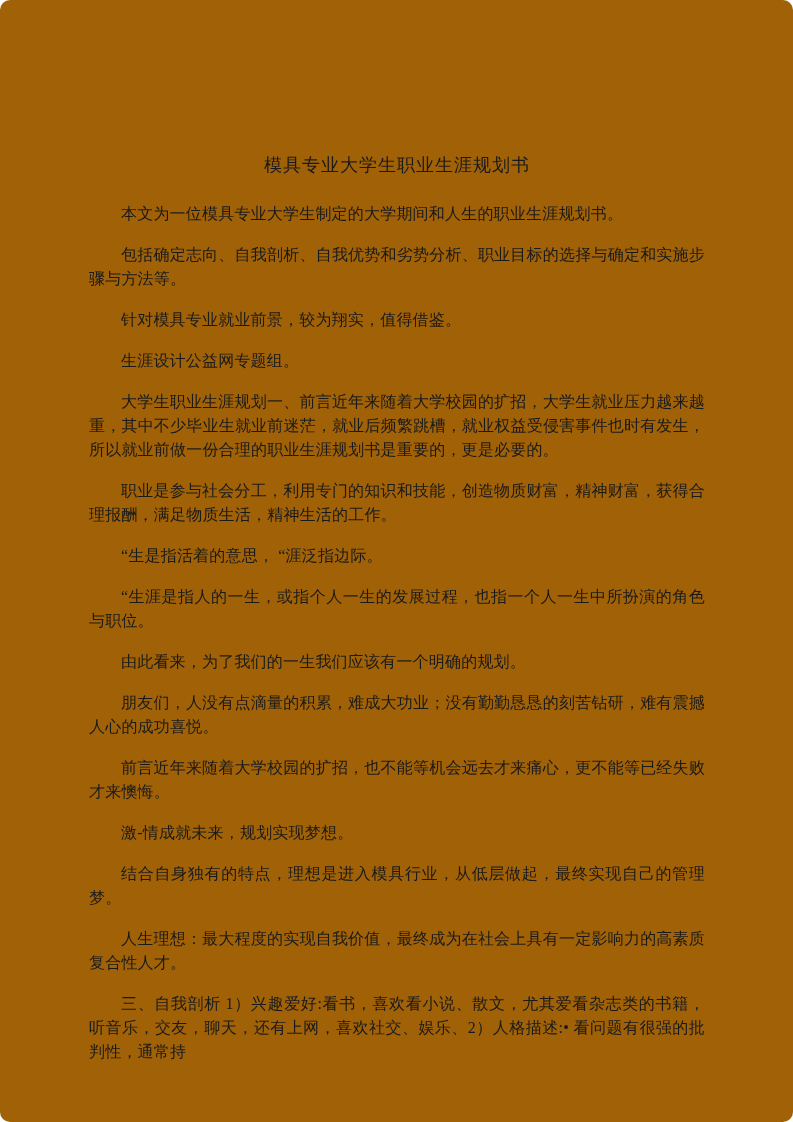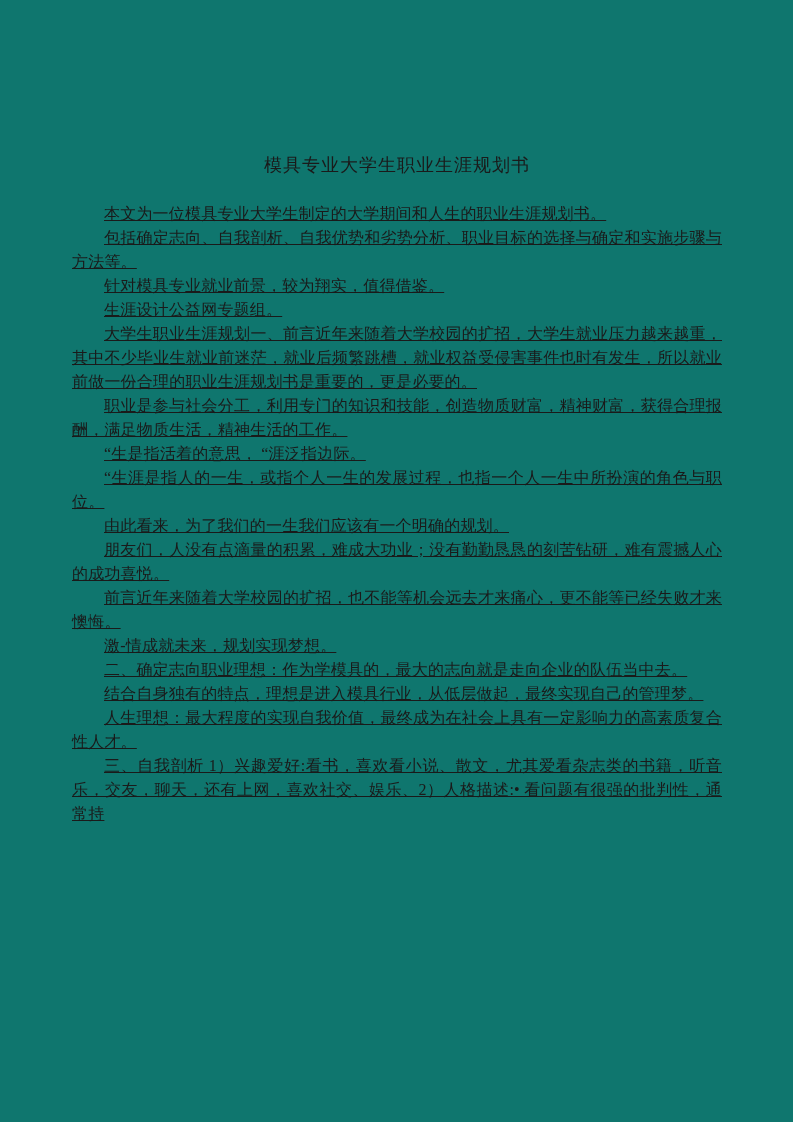--- a/index.html
+++ b/index.html
@@ -6,69 +6,68 @@
   html, body {
     margin: 0;
     padding: 0;
     background: #ffffff;
   }
   .page {
     position: relative;
     width: 793px;
     height: 1122px;
     margin: 0 auto;
-    background: #0f766e;
+    background: #a16207;
     overflow: hidden;
     font-family: "Liberation Serif", "DejaVu Serif", serif;
     color: #1a1a1a;
+    border-radius: 10px;
   }
   .content {
     position: absolute;
     left: 72px;
     top: 152px;
     width: 650px;
   }
   .doc-title {
     margin: 0 0 24px 0;
     padding: 0;
     font-size: 18px;
     line-height: 26px;
     font-weight: normal;
     text-align: center;
     letter-spacing: 1px;
   }
   .para {
-    margin: 0;
+    margin: 17px;
     padding: 0;
     font-size: 16px;
     line-height: 24px;
     text-align: justify;
     text-justify: inter-ideograph;
     text-indent: 2em;
     word-break: break-all;
     letter-spacing: 0.2px;
-    text-decoration: underline;
   }
 </style>
 </head>
 <body>
 
 <div class="page">
   <div class="content">
     <h1 class="doc-title">模具专业大学生职业生涯规划书</h1>
     <p class="para">本文为一位模具专业大学生制定的大学期间和人生的职业生涯规划书。</p>
     <p class="para">包括确定志向、自我剖析、自我优势和劣势分析、职业目标的选择与确定和实施步骤与方法等。</p>
     <p class="para">针对模具专业就业前景，较为翔实，值得借鉴。</p>
     <p class="para">生涯设计公益网专题组。</p>
     <p class="para">大学生职业生涯规划一、前言近年来随着大学校园的扩招，大学生就业压力越来越重，其中不少毕业生就业前迷茫，就业后频繁跳槽，就业权益受侵害事件也时有发生，所以就业前做一份合理的职业生涯规划书是重要的，更是必要的。</p>
     <p class="para">职业是参与社会分工，利用专门的知识和技能，创造物质财富，精神财富，获得合理报酬，满足物质生活，精神生活的工作。</p>
     <p class="para">“生是指活着的意思， “涯泛指边际。</p>
     <p class="para">“生涯是指人的一生，或指个人一生的发展过程，也指一个人一生中所扮演的角色与职位。</p>
     <p class="para">由此看来，为了我们的一生我们应该有一个明确的规划。</p>
     <p class="para">朋友们，人没有点滴量的积累，难成大功业；没有勤勤恳恳的刻苦钻研，难有震撼人心的成功喜悦。</p>
     <p class="para">前言近年来随着大学校园的扩招，也不能等机会远去才来痛心，更不能等已经失败才来懊悔。</p>
     <p class="para">激-情成就未来，规划实现梦想。</p>
-    <p class="para">二、确定志向职业理想：作为学模具的，最大的志向就是走向企业的队伍当中去。</p>
     <p class="para">结合自身独有的特点，理想是进入模具行业，从低层做起，最终实现自己的管理梦。</p>
     <p class="para">人生理想：最大程度的实现自我价值，最终成为在社会上具有一定影响力的高素质复合性人才。</p>
     <p class="para">三、自我剖析 1）兴趣爱好:看书，喜欢看小说、散文，尤其爱看杂志类的书籍，听音乐，交友，聊天，还有上网，喜欢社交、娱乐、2）人格描述:•  看问题有很强的批判性，通常持</p>
   </div>
 </div>
 
 </body></html>

